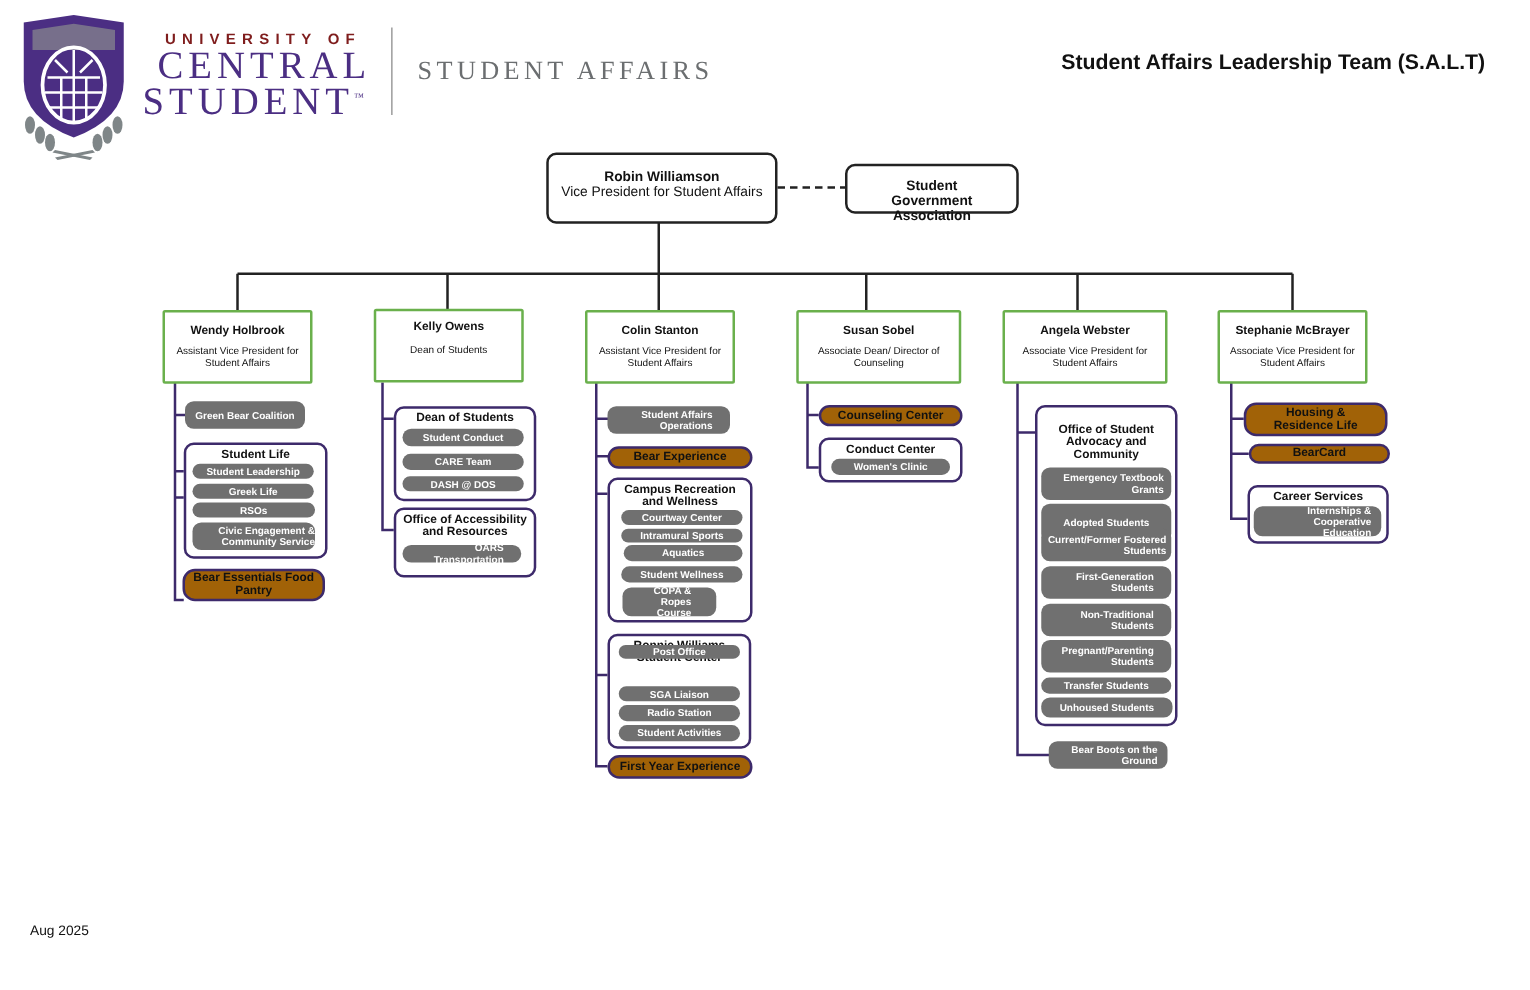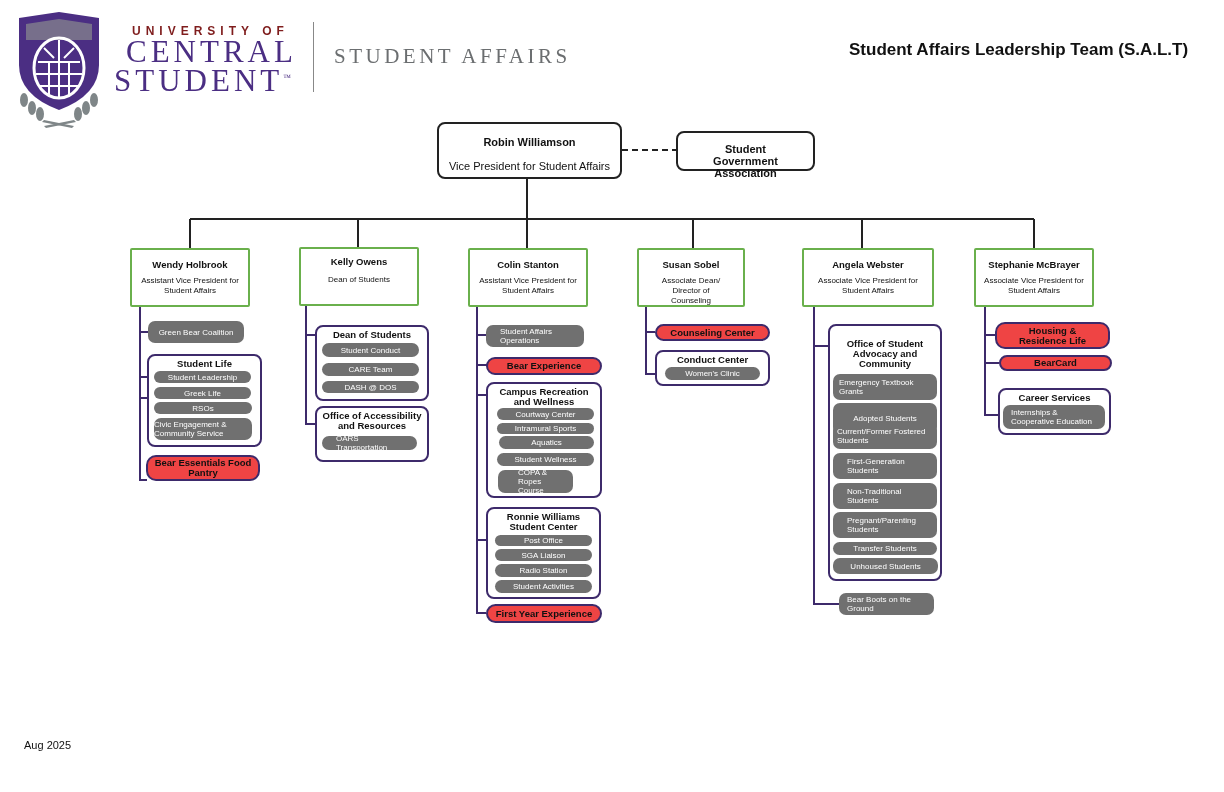--- a/index.html
+++ b/index.html
@@ -4,29 +4,29 @@
 <style>
   html, body { margin:0; padding:0; background:#ffffff; }
   body { width:1224px; height:792px; position:relative; overflow:hidden; font-family:"Liberation Sans", sans-serif; color:#111; }
   .abs { position:absolute; box-sizing:border-box; }
   .logo-uni { font-family:"Liberation Sans", sans-serif; color:#7f1d1d; letter-spacing:5px; font-size:12px; font-weight:bold; }
   .logo-big { font-family:"Liberation Serif", serif; color:#4b2e83; letter-spacing:4px; font-size:31px; line-height:28px; }
   .logo-sa { font-family:"Liberation Serif", serif; color:#6b6e70; letter-spacing:3.5px; font-size:21px; }
   .page-title { font-size:17px; font-weight:bold; color:#111; white-space:nowrap; }
   .vp-box { border:2px solid #222; border-radius:8px; background:#fff; text-align:center; }
   .vp-name { font-weight:bold; font-size:11px; margin-top:12px; }
-  .vp-title { font-size:11px; margin-top:12px; }
+  .vp-title { font-size:11px; margin-top:0; }
   .sga-box { border:2px solid #222; border-radius:8px; background:#fff; text-align:center; font-weight:bold; font-size:11px; line-height:12px; padding-top:10px; }
   .lead-box { border:2px solid #6ab04c; border-radius:2px; background:#fff; text-align:center; }
   .lead-name { font-weight:bold; font-size:9.5px; margin-top:9px; }
   .lead-title { font-size:8px; line-height:10px; margin-top:6px; }
   .unit { border:2px solid #3d2a6b; border-radius:8px; background:#fff; text-align:center; }
   .unit-title { font-weight:bold; font-size:9.5px; line-height:10px; padding-top:3px; }
-  .pill-outline { border:2px solid #3d2a6b; border-radius:10px; background:#ef4444; text-align:center; font-weight:bold; font-size:9.5px; line-height:10px; display:flex; align-items:center; justify-content:center; }
-  .pill { background:#707070; color:#fff; border-radius:7px; text-align:left; font-weight:normal; font-size:8px; line-height:9px; display:flex; align-items:center; justify-content:center; }
+  .pill-outline { border:2px solid #3d2a6b; border-radius:10px; background:#a16207; text-align:center; font-weight:bold; font-size:9.5px; line-height:10px; display:flex; align-items:center; justify-content:center; }
+  .pill { background:#707070; color:#fff; border-radius:7px; text-align:right; font-weight:bold; font-size:8px; line-height:9px; display:flex; align-items:center; justify-content:center; }
   .footer { font-size:11px; color:#111; }
   svg.lines { position:absolute; left:0; top:0; }
 </style>
 </head>
 <body>
 
 <svg class="lines" width="1224" height="792">
 
   <line x1="527" y1="178" x2="527" y2="219" stroke="#222" stroke-width="2"></line>
   <line x1="622" y1="150" x2="676" y2="150" stroke="#222" stroke-width="2" stroke-dasharray="6,4"></line>
@@ -111,21 +111,21 @@
   <div class="lead-title" style="padding:0 8px;">Assistant Vice President for Student Affairs</div>
 </div>
 <div class="abs lead-box" style="left:299px;top:247px;width:120px;height:59px;">
   <div class="lead-name" style="margin-top:7px;">Kelly Owens</div>
   <div class="lead-title" style="margin-top:8px;">Dean of Students</div>
 </div>
 <div class="abs lead-box" style="left:468px;top:248px;width:120px;height:59px;">
   <div class="lead-name">Colin Stanton</div>
   <div class="lead-title" style="padding:0 8px;">Assistant Vice President for Student Affairs</div>
 </div>
-<div class="abs lead-box" style="left:637px;top:248px;width:108px;height:59px;">
+<div class="abs lead-box" style="left:637px;top:248px;width:132px;height:59px;">
   <div class="lead-name">Susan Sobel</div>
   <div class="lead-title" style="padding:0 14px;">Associate Dean/ Director of Counseling</div>
 </div>
 <div class="abs lead-box" style="left:802px;top:248px;width:132px;height:59px;">
   <div class="lead-name">Angela Webster</div>
   <div class="lead-title" style="padding:0 4px;">Associate Vice President for Student Affairs</div>
 </div>
 <div class="abs lead-box" style="left:974px;top:248px;width:120px;height:59px;">
   <div class="lead-name">Stephanie McBrayer</div>
   <div class="lead-title" style="padding:0 8px;">Associate Vice President for Student Affairs</div>
@@ -158,21 +158,21 @@
   <div class="unit-title" style="padding:0 8px;padding-top:3px;">Campus Recreation and Wellness</div>
 </div>
 <div class="abs pill" style="left:497px;top:408px;width:97px;height:12px;">Courtway Center</div>
 <div class="abs pill" style="left:497px;top:423px;width:97px;height:11px;">Intramural Sports</div>
 <div class="abs pill" style="left:499px;top:436px;width:95px;height:13px;">Aquatics</div>
 <div class="abs pill" style="left:497px;top:453px;width:97px;height:13px;">Student Wellness</div>
 <div class="abs pill" style="left:498px;top:470px;width:75px;height:23px;padding:0 20px;">COPA &amp; Ropes Course</div>
 <div class="abs unit" style="left:486px;top:507px;width:115px;height:92px;">
   <div class="unit-title" style="padding:0 12px;padding-top:3px;">Ronnie Williams Student Center</div>
 </div>
-<div class="abs pill" style="left:495px;top:535px;width:97px;height:11px;">Post Office</div>
+<div class="abs pill" style="left:495px;top:516px;width:97px;height:11px;">Post Office</div>
 <div class="abs pill" style="left:495px;top:549px;width:97px;height:12px;">SGA Liaison</div>
 <div class="abs pill" style="left:495px;top:564px;width:97px;height:13px;">Radio Station</div>
 <div class="abs pill" style="left:495px;top:580px;width:97px;height:13px;">Student Activities</div>
 <div class="abs pill-outline" style="left:486px;top:604px;width:116px;height:19px;">First Year Experience</div>
 
 <div class="abs pill-outline" style="left:655px;top:324px;width:115px;height:17px;">Counseling Center</div>
 <div class="abs unit" style="left:655px;top:350px;width:115px;height:36px;">
   <div class="unit-title">Conduct Center</div>
 </div>
 <div class="abs pill" style="left:665px;top:367px;width:95px;height:13px;">Women's Clinic</div>

